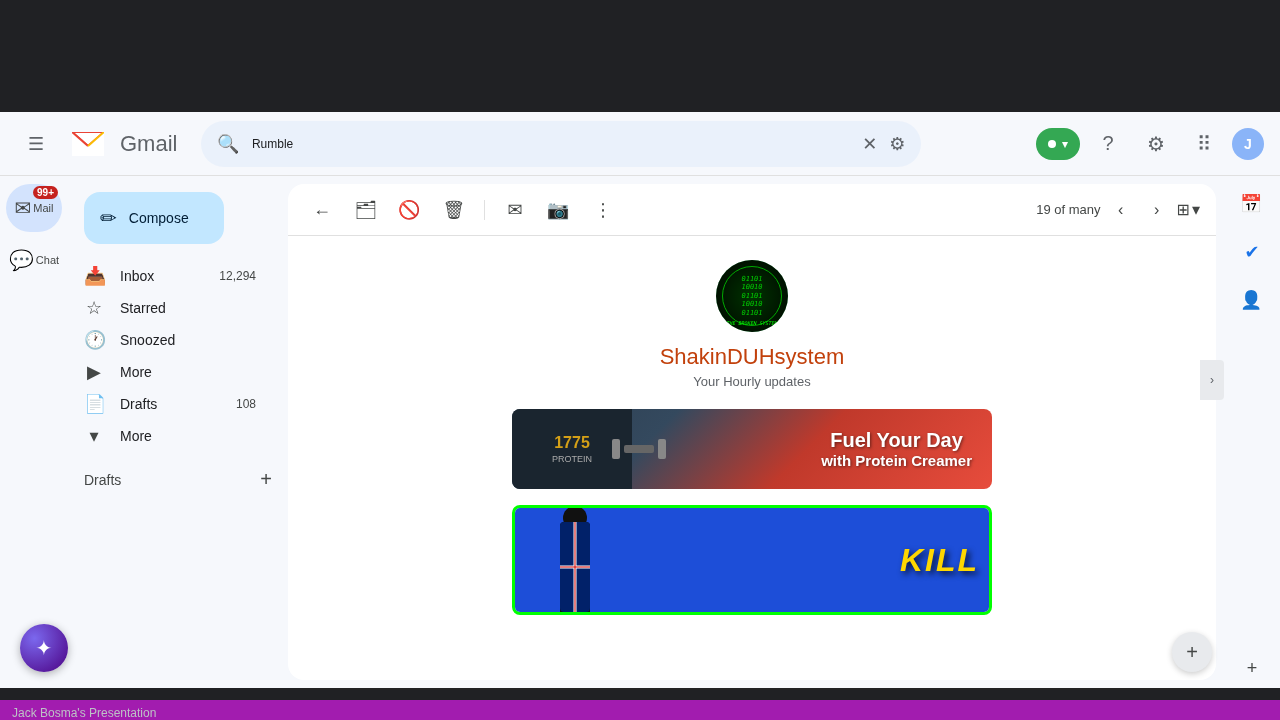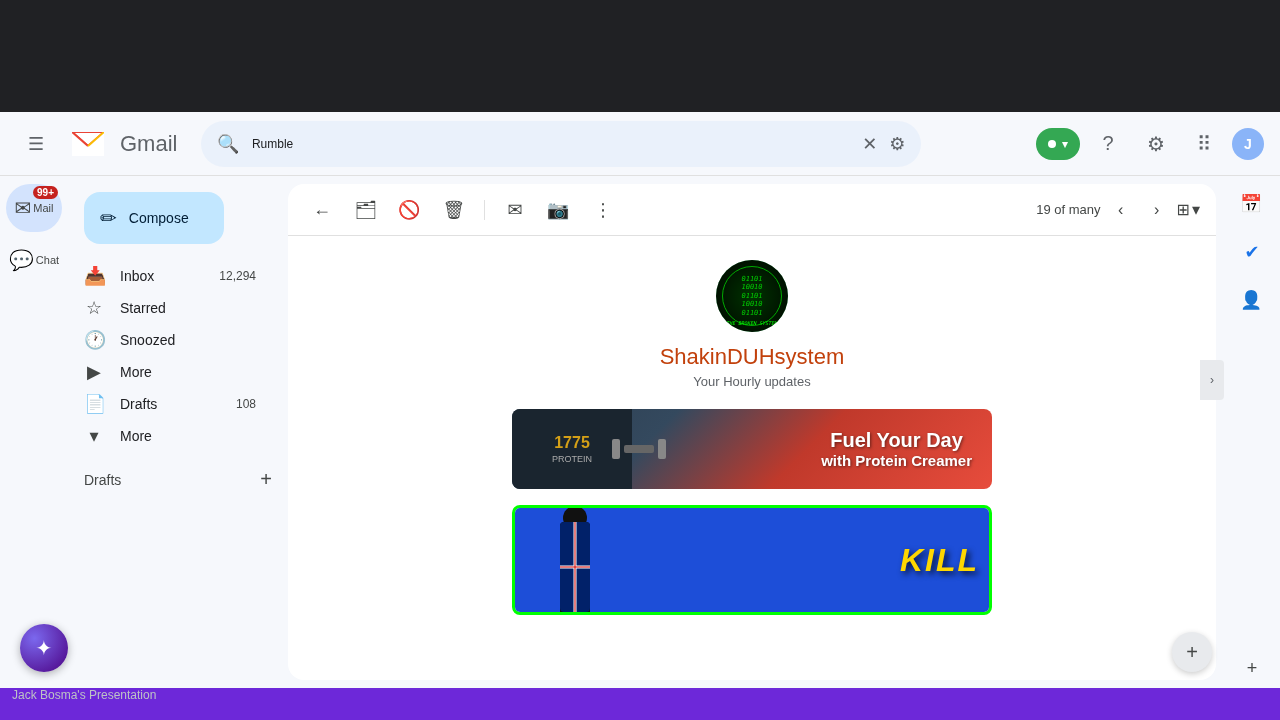--- a/index.html
+++ b/index.html
@@ -11,24 +11,24 @@
       overflow: hidden;
       position: relative;
     }
 
     
     .bottom-bar {
       position: absolute;
       bottom: 0;
       left: 0;
       right: 0;
-      height: 32px;
-      background: #6d28d9;
-      display: flex;
-      align-items: flex-start;
+      height: 20px;
+      background: #a21caf;
+      display: flex;
+      align-items: flex-end;
       padding: 0 12px;
     }
     .bottom-bar-text {
       color: #bdc1c6;
       font-size: 12px;
     }
 
     
     .gmail-container {
       position: absolute;

